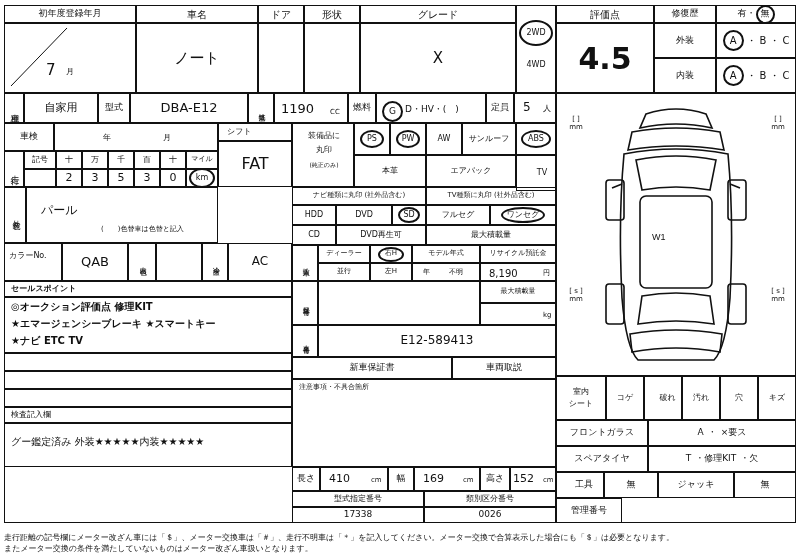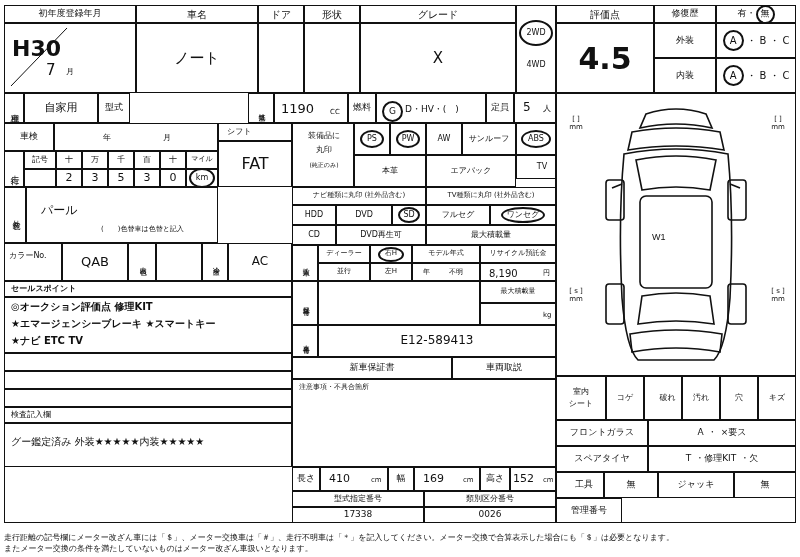--- a/index.html
+++ b/index.html
@@ -21,21 +21,20 @@
 </head>
 <body>
 
 <div class="sheet">
 
   <div class="bx" style="left:4px;top:5px;width:552px;height:518px;"></div>
   <div class="bx" style="left:556px;top:5px;width:240px;height:518px;"></div>
 
   <div class="bx ctr lbl" style="left:4px;top:5px;width:132px;height:18px;font-size:9px;">初年度登録年月</div>
   <div class="bx" style="left:4px;top:23px;width:132px;height:70px;"></div>
-  <div class="lbl big hand" style="left:12px;top:37px;width:70px;height:26px;">H30</div>
   <div class="lbl mid hand" style="left:46px;top:62px;width:20px;height:20px;">7</div>
   <div class="lbl sm" style="left:66px;top:68px;width:20px;height:12px;">月</div>
   <svg style="position:absolute;left:5px;top:24px;width:130px;height:68px;">
       <line x1="6" y1="62" x2="62" y2="4" stroke="#111" stroke-width="1"></line>
     </svg>
 
   <div class="bx ctr lbl" style="left:136px;top:5px;width:122px;height:18px;font-size:10px;">車名</div>
   <div class="bx ctr lbl mid hand" style="left:136px;top:23px;width:122px;height:70px;">ノート</div>
 
   <div class="bx ctr lbl" style="left:258px;top:5px;width:46px;height:18px;font-size:10px;">ドア</div>
@@ -79,20 +78,21 @@
     <span class="circle" style="width:17px;height:17px;">A</span>
     <span style="padding:0 3px;">・</span>
     <span>B</span>
     <span style="padding:0 3px;">・</span>
     <span>C</span>
   </div>
 
   <div class="bx ctr lbl vert" style="left:4px;top:93px;width:20px;height:30px;font-size:9px;">車種</div>
   <div class="bx ctr lbl" style="left:24px;top:93px;width:74px;height:30px;font-size:11px;">自家用</div>
   <div class="bx ctr lbl" style="left:98px;top:93px;width:32px;height:30px;font-size:9px;">型式</div>
+  <div class="bx ctr lbl" style="left:130px;top:93px;width:118px;height:30px;font-size:13px;">DBA-E12</div>
   <div class="bx ctr lbl" style="left:248px;top:93px;width:26px;height:30px;font-size:7px;line-height:1.0;padding-top:3px;">
     <span class="vert" style="font-size:7px;">排気量</span>
   </div>
   <div class="bx lbl" style="left:274px;top:93px;width:74px;height:30px;">
     <span class="lbl" style="left:6px;top:8px;font-size:13px;">1190</span>
     <span class="lbl" style="left:55px;top:15px;font-size:7px;">CC</span>
   </div>
   <div class="bx ctr lbl" style="left:348px;top:93px;width:28px;height:30px;font-size:9px;">燃料</div>
   <div class="bx lbl" style="left:376px;top:93px;width:110px;height:30px;">
     <span class="circle" style="position:absolute;left:5px;top:7px;width:17px;height:17px;font-size:9px;">G</span>
@@ -147,21 +147,21 @@
     <span class="circle lbl" style="position:static;width:24px;height:18px;font-size:8px;">PW</span>
   </div>
   <div class="bx ctr lbl" style="left:426px;top:123px;width:36px;height:32px;font-size:8px;">AW</div>
   <div class="bx ctr lbl" style="left:462px;top:123px;width:54px;height:32px;font-size:8px;">サンルーフ</div>
   <div class="bx ctr" style="left:516px;top:123px;width:40px;height:32px;">
     <span class="circle lbl" style="position:static;width:30px;height:18px;font-size:8px;">ABS</span>
   </div>
 
   <div class="bx ctr lbl" style="left:354px;top:155px;width:72px;height:32px;font-size:8px;">本革</div>
   <div class="bx ctr lbl" style="left:426px;top:155px;width:90px;height:32px;font-size:8px;">エアバック</div>
-  <div class="bx ctr lbl" style="left:516px;top:155px;width:40px;height:24px;font-size:8px;padding-left:12px;">TV</div>
+  <div class="bx ctr lbl" style="left:516px;top:155px;width:40px;height:36px;font-size:8px;padding-left:12px;">TV</div>
 
   <div class="bx ctr lbl" style="left:292px;top:187px;width:134px;height:18px;font-size:7px;">ナビ種類に丸印 (社外品含む)</div>
   <div class="bx ctr lbl" style="left:426px;top:187px;width:130px;height:18px;font-size:7px;">TV種類に丸印 (社外品含む)</div>
 
   <div class="bx ctr lbl" style="left:292px;top:205px;width:44px;height:20px;font-size:8px;">HDD</div>
   <div class="bx ctr lbl" style="left:336px;top:205px;width:56px;height:20px;font-size:8px;">DVD</div>
   <div class="bx ctr" style="left:392px;top:205px;width:34px;height:20px;">
     <span class="circle lbl" style="position:static;width:22px;height:16px;font-size:8px;">SD</span>
   </div>
   <div class="bx ctr lbl" style="left:426px;top:205px;width:64px;height:20px;font-size:8px;">フルセグ</div>

